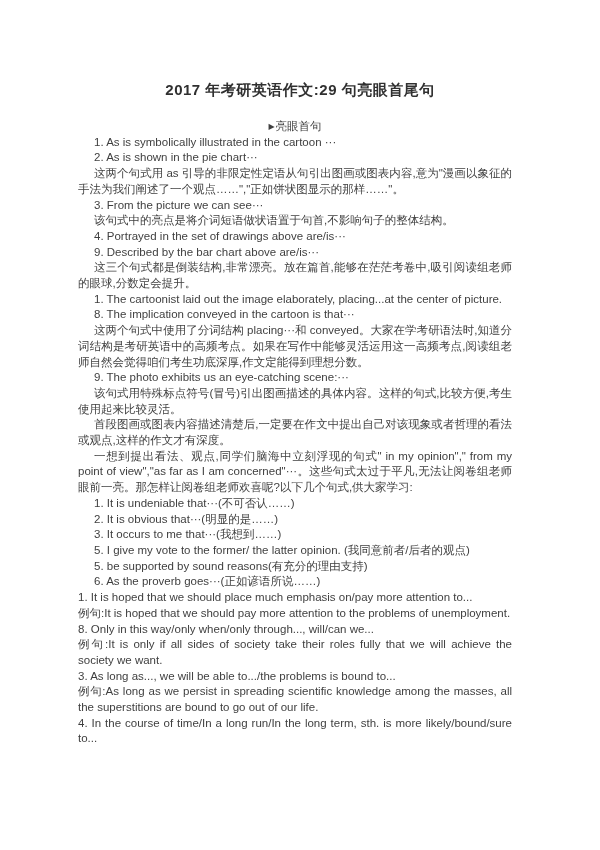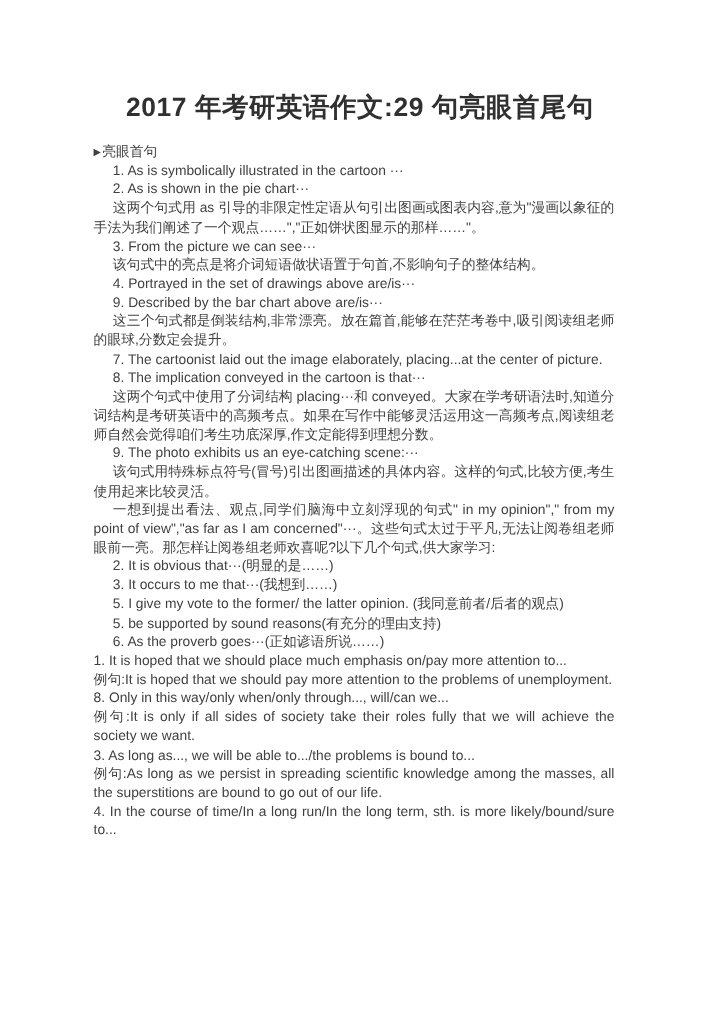--- a/index.html
+++ b/index.html
@@ -17,21 +17,21 @@
     position: relative;
     width: 600px;
     height: 850px;
     background: #ffffff;
     overflow: hidden;
   }
   .doc-title {
     margin: 0;
     padding-top: 80px;
     text-align: center;
-    font-size: 22px;
+    font-size: 15px;
     line-height: 20px;
     font-weight: 700;
     color: #303030;
     letter-spacing: 0.5px;
   }
   .content {
     margin: 19px 88px 0 78px; 
     font-size: 11.5px;
     line-height: 15.7px;
     color: #3f3f3f;
@@ -41,21 +41,21 @@
     margin: 0;
     padding: 0;
   }
   .item, .para {
     text-indent: 16px;
   }
   .flush, .section-header {
     text-indent: 0;
   }
   .section-header {
-    text-align: left;
+    text-align: center;
   }
   .marker {
     font-size: 8px;
     vertical-align: 1px;
     margin-right: 1px;
     color: #3f3f3f;
   }
 </style>
 </head>
 <body>
@@ -65,26 +65,28 @@
   <div class="content">
       <p class="section-header"><span class="marker">▶</span><span>亮眼首句</span></p>
       <p class="item">1. As is symbolically illustrated in the cartoon ···</p>
       <p class="item">2. As is shown in the pie chart···</p>
       <p class="para">这两个句式用 as 引导的非限定性定语从句引出图画或图表内容,意为"漫画以象征的手法为我们阐述了一个观点……","正如饼状图显示的那样……"。</p>
       <p class="item">3. From the picture we can see···</p>
       <p class="para">该句式中的亮点是将介词短语做状语置于句首,不影响句子的整体结构。</p>
       <p class="item">4. Portrayed in the set of drawings above are/is···</p>
       <p class="item">9. Described by the bar chart above are/is···</p>
       <p class="para">这三个句式都是倒装结构,非常漂亮。放在篇首,能够在茫茫考卷中,吸引阅读组老师的眼球,分数定会提升。</p>
-      <p class="item">7. The cartoonist laid out the image elaborately, placing...at the center of picture.</p>
+      <p class="item">1. The cartoonist laid out the image elaborately, placing...at the center of picture.</p>
       <p class="item">8. The implication conveyed in the cartoon is that···</p>
       <p class="para">这两个句式中使用了分词结构 placing···和 conveyed。大家在学考研语法时,知道分词结构是考研英语中的高频考点。如果在写作中能够灵活运用这一高频考点,阅读组老师自然会觉得咱们考生功底深厚,作文定能得到理想分数。</p>
       <p class="item">9. The photo exhibits us an eye-catching scene:···</p>
       <p class="para">该句式用特殊标点符号(冒号)引出图画描述的具体内容。这样的句式,比较方便,考生使用起来比较灵活。</p>
+      <p class="para">首段图画或图表内容描述清楚后,一定要在作文中提出自己对该现象或者哲理的看法或观点,这样的作文才有深度。</p>
       <p class="para">一想到提出看法、观点,同学们脑海中立刻浮现的句式" in my opinion"," from my point of view","as far as I am concerned"···。这些句式太过于平凡,无法让阅卷组老师眼前一亮。那怎样让阅卷组老师欢喜呢?以下几个句式,供大家学习:</p>
+      <p class="item">1. It is undeniable that···(不可否认……)</p>
       <p class="item">2. It is obvious that···(明显的是……)</p>
       <p class="item">3. It occurs to me that···(我想到……)</p>
       <p class="item">5. I give my vote to the former/ the latter opinion. (我同意前者/后者的观点)</p>
       <p class="item">5. be supported by sound reasons(有充分的理由支持)</p>
       <p class="item">6. As the proverb goes···(正如谚语所说……)</p>
       <p class="flush">1. It is hoped that we should place much emphasis on/pay more attention to...</p>
       <p class="flush">例句:It is hoped that we should pay more attention to the problems of unemployment.</p>
       <p class="flush">8. Only in this way/only when/only through..., will/can we...</p>
       <p class="flush">例句:It is only if all sides of society take their roles fully that we will achieve the society we want.</p>
       <p class="flush">3. As long as..., we will be able to.../the problems is bound to...</p>

